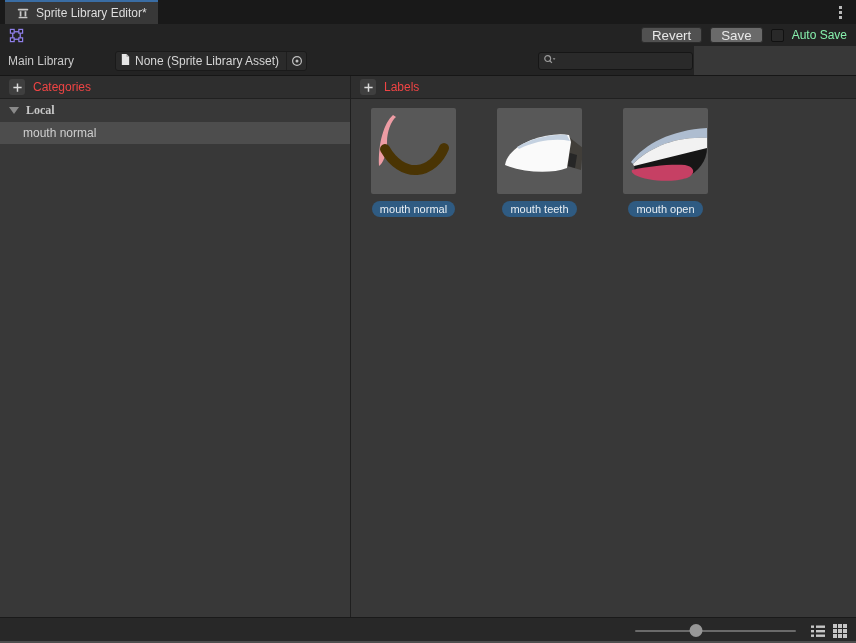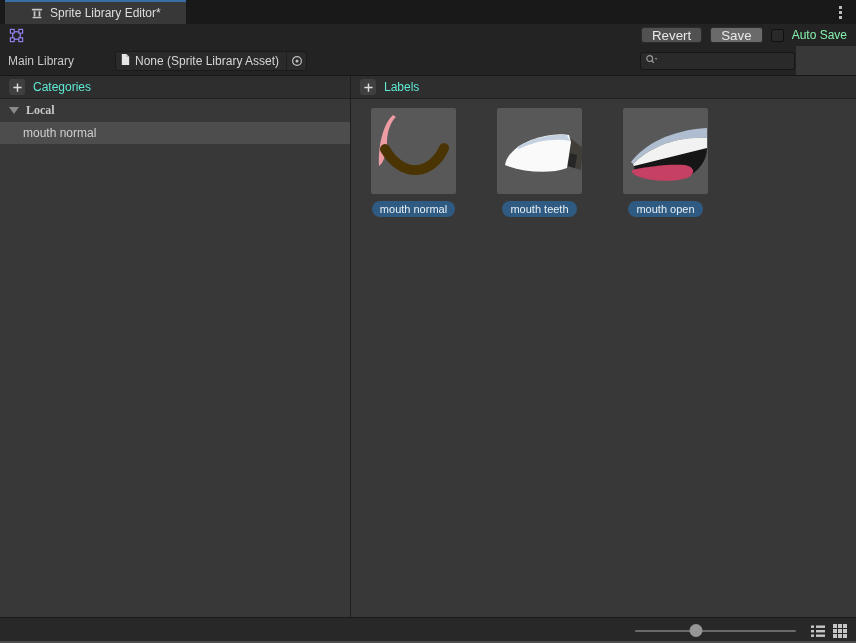--- a/index.html
+++ b/index.html
@@ -7,51 +7,51 @@
   body {
     font-family:"Liberation Sans", sans-serif;
     font-size:12px;
     background:#383838;
     color:#c8c8c8;
     position:relative;
     overflow:hidden;
   }
   
   .tabbar { position:absolute; left:0; top:0; width:856px; height:24px; background:#191919; display:flex; align-items:stretch; }
-  .tab { margin-left:5px; background:#383838; border-top:2px solid #3a6da4; display:flex; align-items:center; gap:6px; padding:0 25px; }
+  .tab { margin-left:5px; background:#383838; border-top:2px solid #3a6da4; display:flex; align-items:center; gap:6px; padding:0 11px; }
   .tab-title { color:#dedede; }
   .tab-icon svg { display:block; }
   .kebab { margin-left:auto; margin-right:11px; display:flex; flex-direction:column; justify-content:center; gap:2px; cursor:pointer; padding:0 3px; }
   .kebab i { width:3px; height:3px; background:#b9b9b9; display:block; }
   
   .toolbar { position:absolute; left:0; top:24px; width:856px; height:22px; background:#232323; display:flex; align-items:center; }
   .crumb-icon { margin-left:9px; display:flex; }
   .crumb { margin-left:8px; height:19px; line-height:19px; background:#2d2d2d; color:#cfcfcf; padding:0 22px 0 10px;
            clip-path:polygon(0 0, calc(100% - 11px) 0, 100% 50%, calc(100% - 11px) 100%, 0 100%); }
   .toolbar-right { margin-left:auto; display:flex; align-items:center; margin-right:9px; gap:8px; }
   .btn { height:16px; line-height:15px; padding:0 10px; border-radius:3px; background:#515151; color:#e8e8e8; border:1px solid #2b2b2b; cursor:pointer; }
   .btn.save { background:#6a6a6a; }
   .checkbox { width:13px; height:13px; background:#292929; border:1px solid #111; border-radius:2px; cursor:pointer; }
   .autosave-label { color:#86efac; }
   
-  .librow { position:absolute; left:0; top:46px; width:796px; height:29px; background:#232323; display:flex; align-items:center; }
+  .librow { position:absolute; left:0; top:46px; width:694px; height:29px; background:#232323; display:flex; align-items:center; }
   .librow-label { margin-left:8px; width:107px; color:#c8c8c8; }
   .objfield { width:192px; height:20px; background:#2a2a2a; border:1px solid #1a1a1a; border-radius:3px; display:flex; align-items:center; overflow:hidden; cursor:pointer; }
   .objfield-main { display:flex; align-items:center; gap:4px; padding:0 4px; flex:1; color:#d6d6d6; white-space:nowrap;text-align:right; }
   .objfield-picker { width:20px; height:100%; border-left:1px solid #1e1e1e; display:flex; align-items:center; justify-content:center; cursor:pointer; }
   .searchfield { margin-left:auto; margin-right:1px; width:155px; height:18px; background:#2a2a2a; border:1px solid #161616; border-radius:3px; display:flex; align-items:center; padding:0 4px; gap:3px; }
   .searchfield input { flex:1; background:transparent; border:none; outline:none; color:#d6d6d6; font:inherit; }
   
   .columns { position:absolute; left:0; top:75px; width:856px; height:542px; display:flex; border-top:1px solid #161616; }
   .panel-left { width:350px; display:flex; flex-direction:column; background:#383838; }
   .v-divider { width:1px; background:#1f1f1f; }
   .panel-right { flex:1; display:flex; flex-direction:column; background:#383838; }
   .panel-header { height:23px; flex:0 0 23px; background:#2e2e2e; border-bottom:1px solid #202020; display:flex; align-items:center; gap:8px; padding-left:9px; }
   .plus-btn { width:16px; height:16px; background:#3f3f3f; border-radius:3px; display:flex; align-items:center; justify-content:center; cursor:pointer; }
-  .panel-title { color:#5eead4; }
+  .panel-title { color:#ef4444; }
   
   .foldout-row { height:23px; display:flex; align-items:center; gap:7px; padding-left:9px; cursor:pointer; }
   .tri-down { width:0; height:0; border-left:5px solid transparent; border-right:5px solid transparent; border-top:7px solid #8a8a8a; }
   .foldout-label { font-weight:bold; color:#c8c8c8;font-family:Liberation Serif, serif; }
   .cat-row { height:22px; line-height:22px; padding-left:23px; color:#cfcfcf; cursor:pointer; }
   .cat-row.selected { background:#4d4d4d; }
   
   .labels-body { padding:9px 0 0 20px; display:flex; gap:41px; align-items:flex-start; }
   .sprite-cell { width:85px; display:flex; flex-direction:column; align-items:center; cursor:pointer; }
   .thumb { width:85px; height:86px; background:#585858; border-radius:2px; overflow:hidden; }

